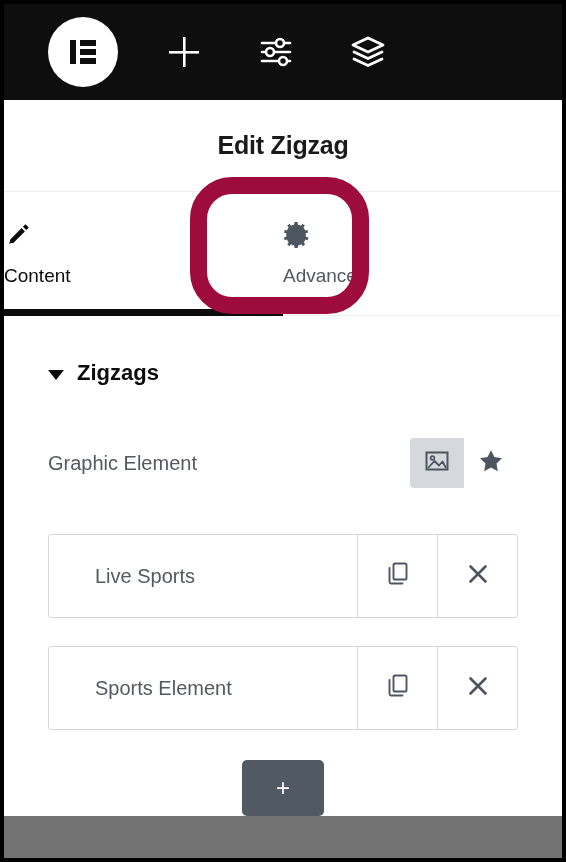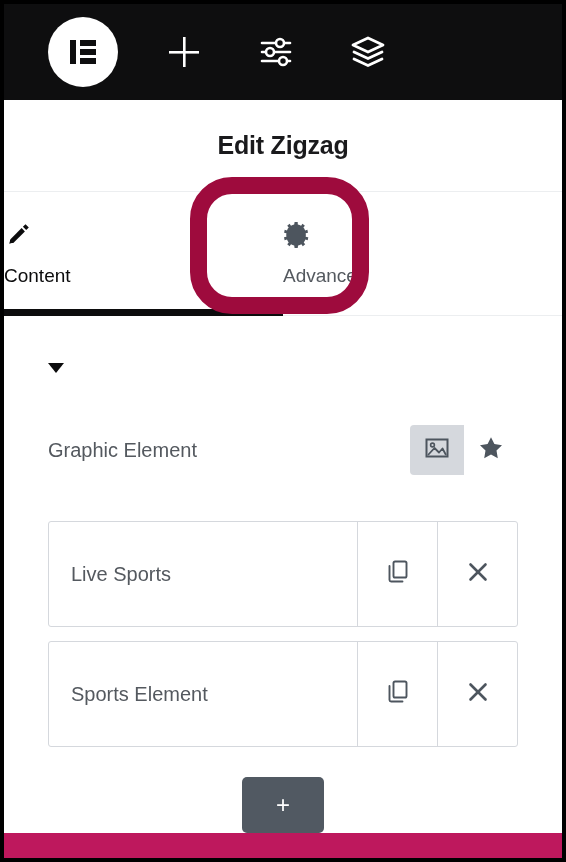--- a/index.html
+++ b/index.html
@@ -18,21 +18,21 @@
     width: 566px;
     height: 862px;
     background: #000000;
     padding: 4px 4px 4px 4px;
   }
 
   #panel {
     position: relative;
     width: 558px;
     height: 854px;
-    background: #be185d;
+    background: #737373;
     overflow: hidden;
   }
 
   
   #toolbar {
     height: 96px;
     background: #0e0e0f;
     display: flex;
     align-items: center;
     padding-left: 44px;
@@ -167,22 +167,23 @@
   }
   .choice.selected { background: #d5d8dd; }
 
   
   .repeater-item {
     display: flex;
     align-items: stretch;
     border: 1px solid #d5d8dd;
     border-radius: 3px;
     background: #ffffff;
-    height: 106px;
-    margin-bottom: 14px;
+    height: 84px;
+    margin-bottom: 28px;
+    padding-left: 24px;
   }
   .repeater-title {
     flex: 1 1 auto;
     display: flex;
     align-items: center;
     padding-left: 22px;
     font-size: 20px;
     color: #54595f;
     cursor: pointer;
   }
@@ -296,20 +297,21 @@
       <span class="tab-label">Advanced</span>
     </div>
 
     <div id="annotation"></div>
   </div>
 
   <div id="controls">
 
     <div class="section-header">
       <span class="caret"></span>
+      <span class="section-title">Zigzags</span>
     </div>
 
     <div class="control-row">
       <span class="control-label">Graphic Element</span>
 
       <div class="choices">
         <div class="choice selected">
           <span>
             <svg width="26" height="26" viewBox="0 0 26 26" aria-hidden="true">
               <rect x="2.5" y="4.5" width="21" height="17" fill="none" stroke="#4d555e" stroke-width="2"></rect>

